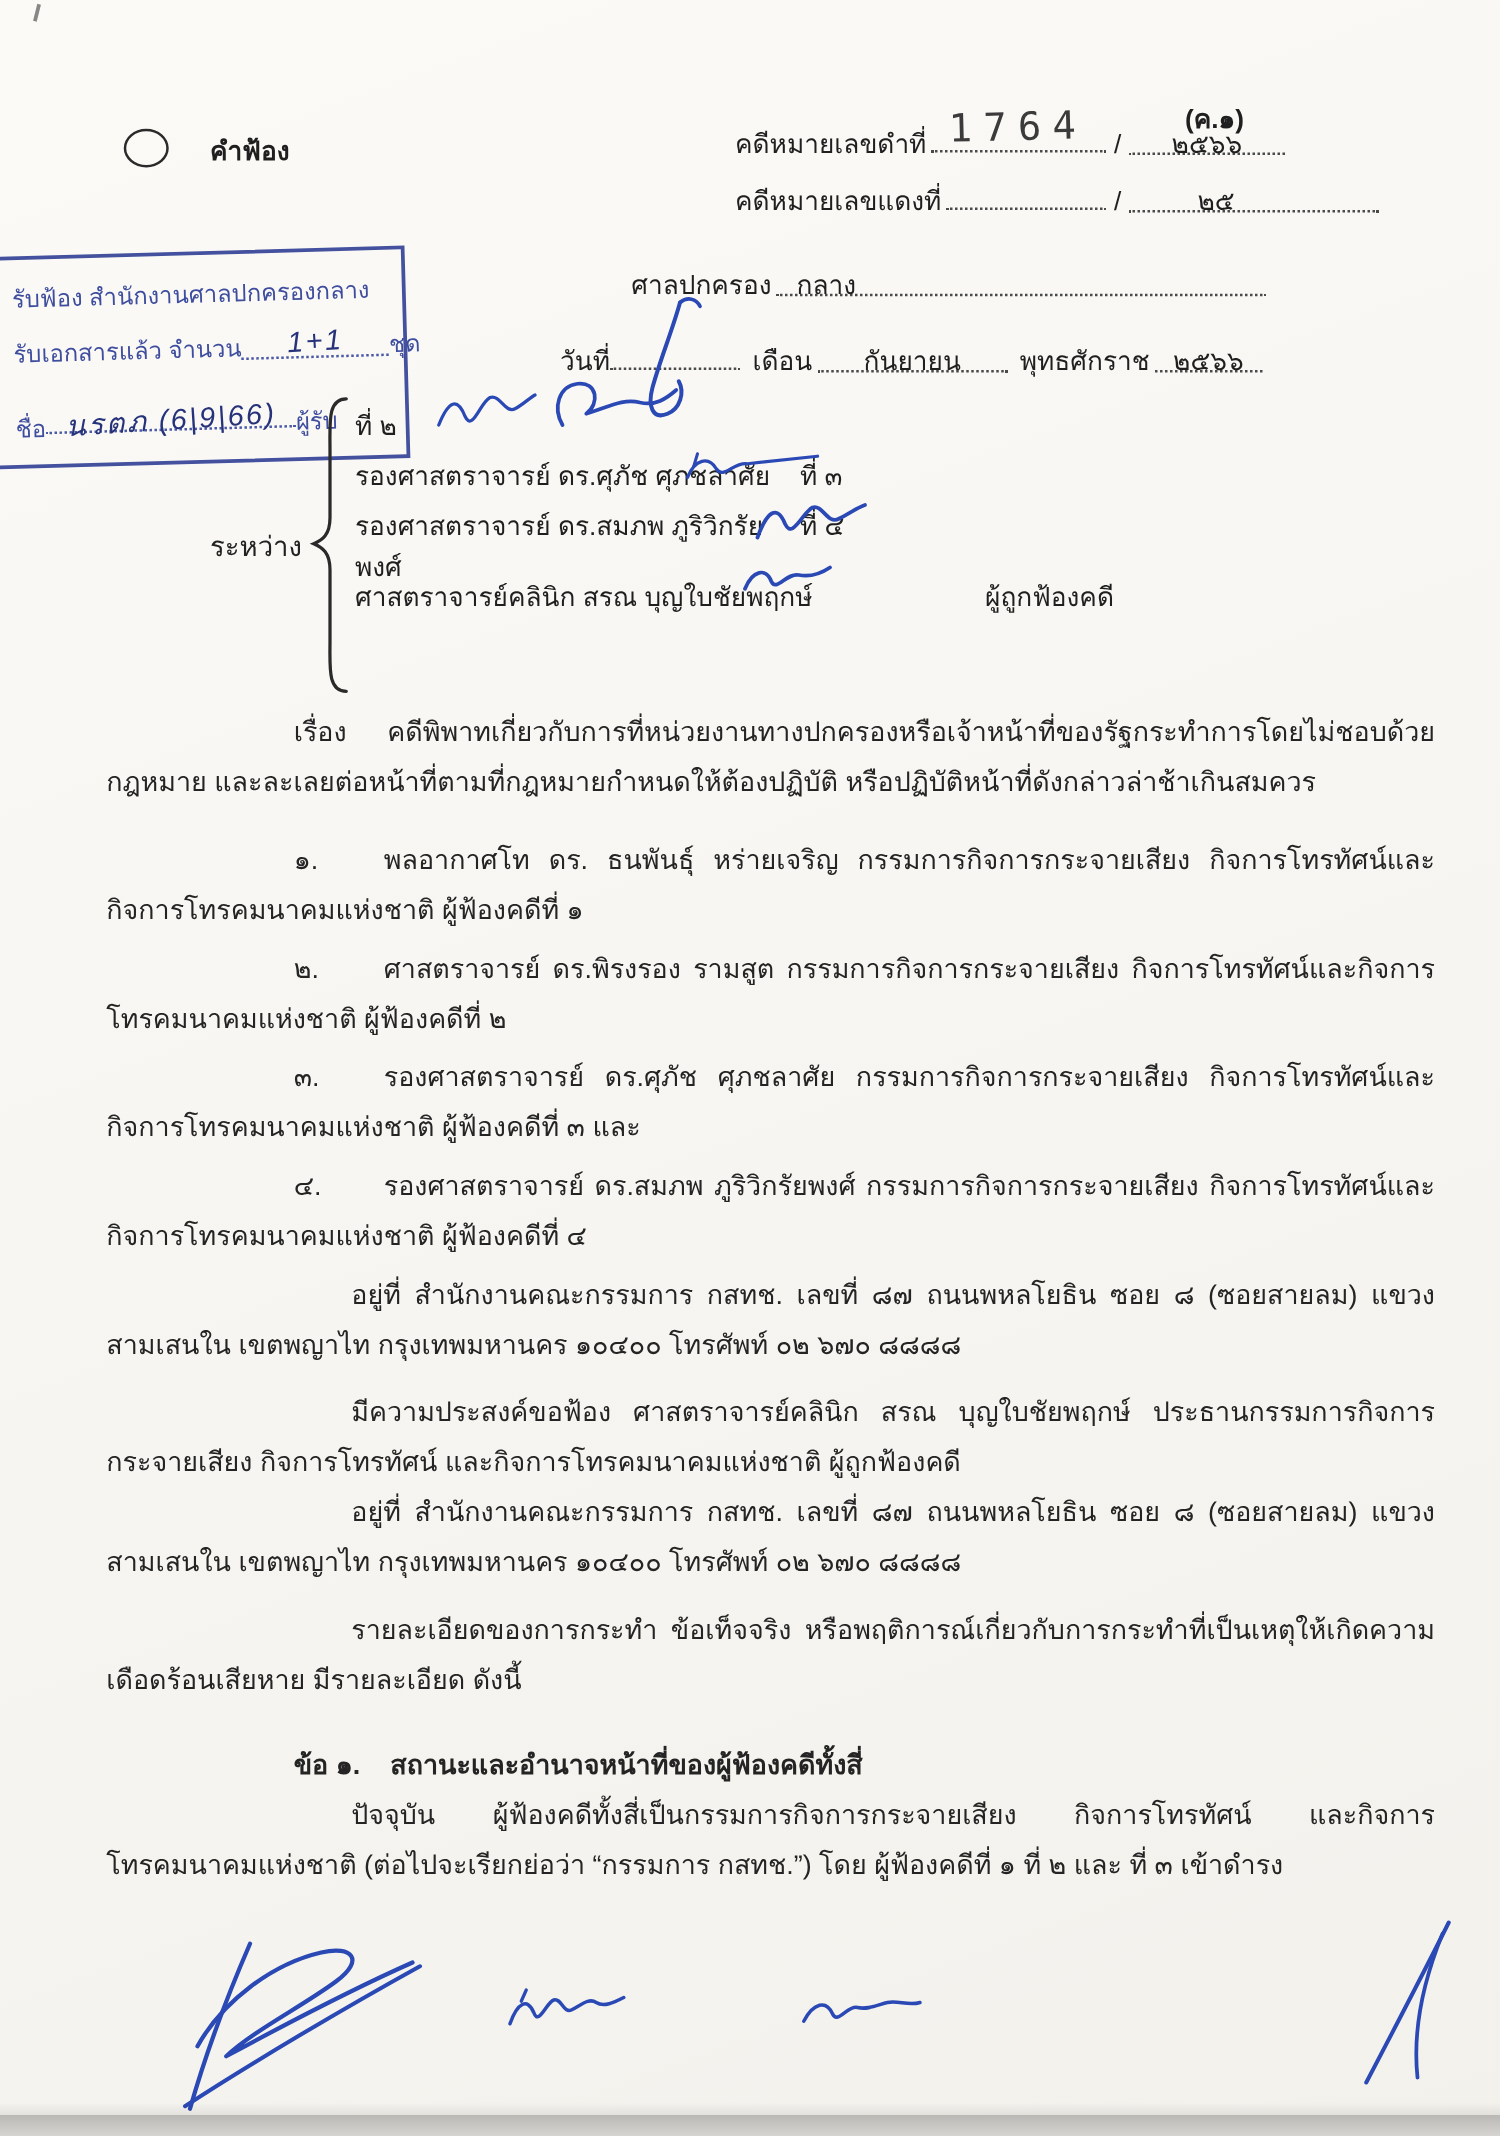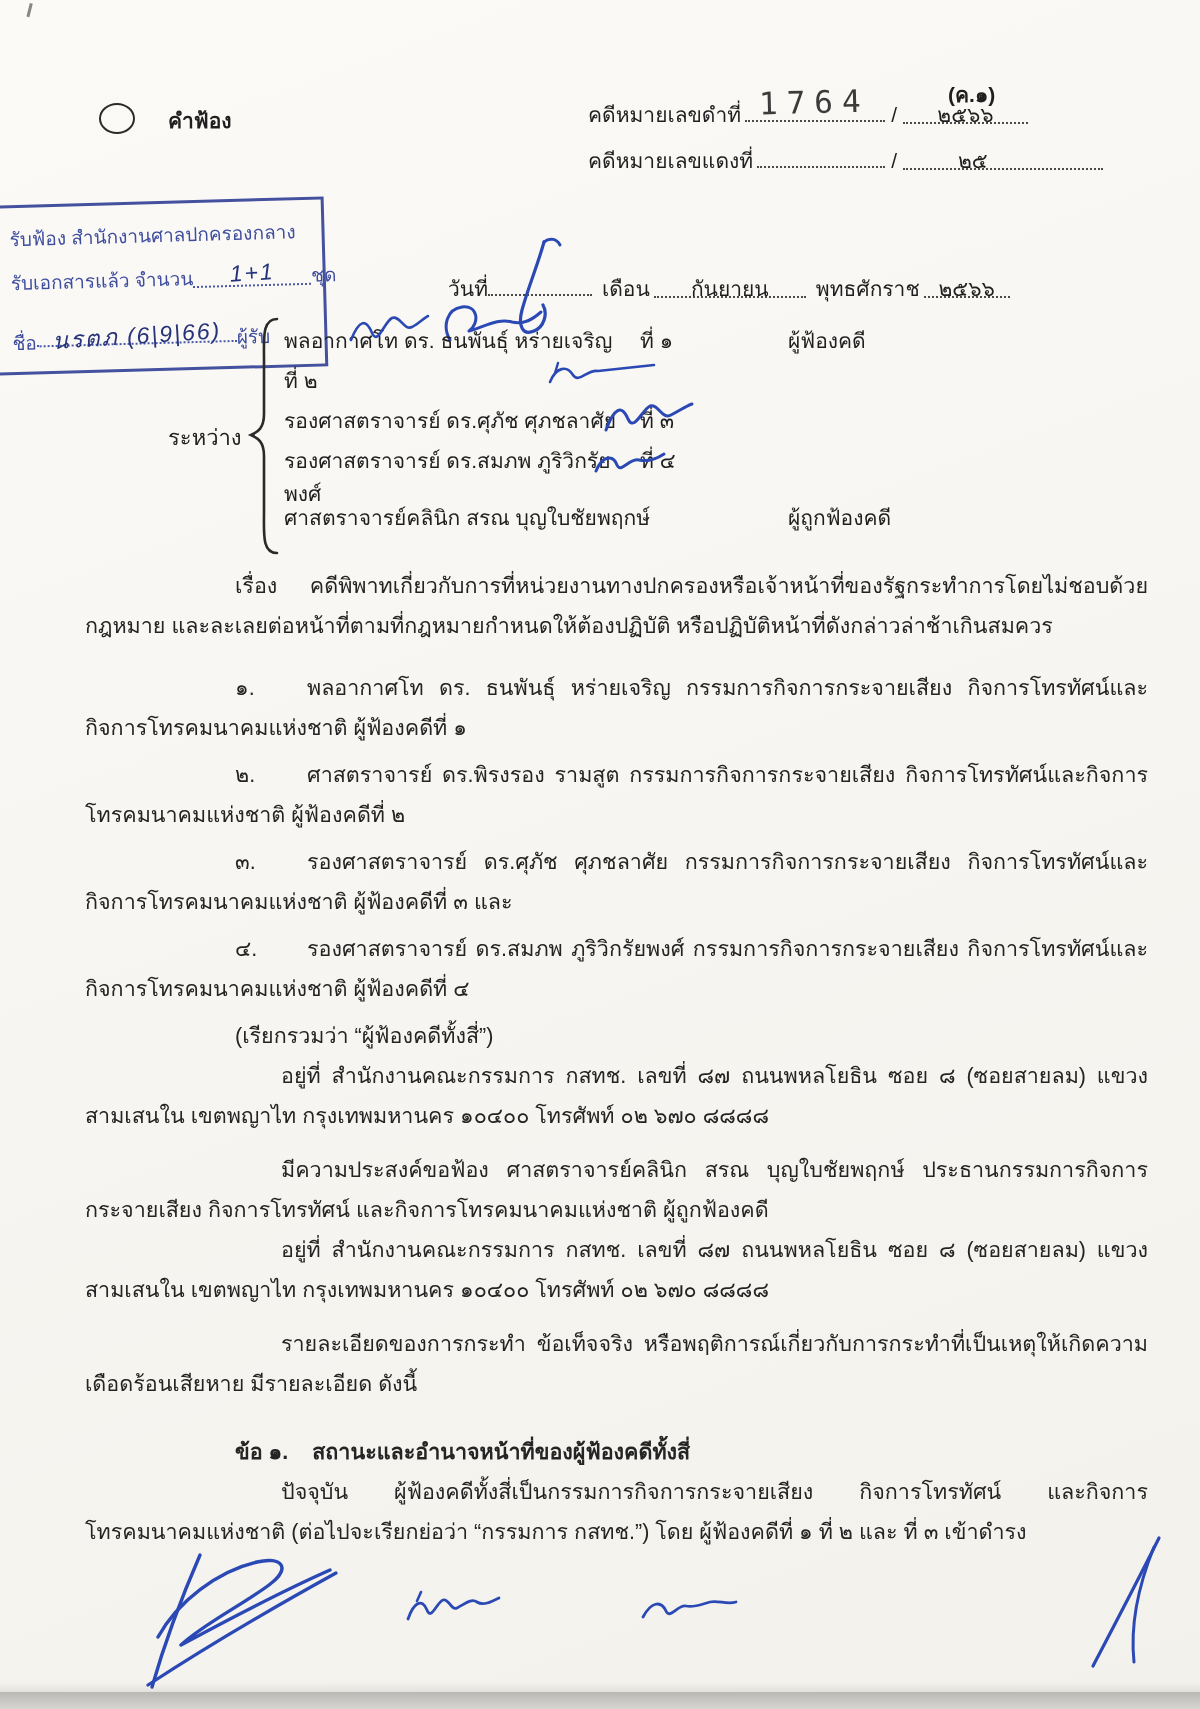--- a/index.html
+++ b/index.html
@@ -88,20 +88,23 @@
   <div class="abs circle-mark"></div>
   <div class="abs doc-title">คำฟ้อง</div>
 
   <div class="abs case-row" style="top:96px;">
     <span class="lbl">คดีหมายเลขดำที่</span><span class="dotted num-cell" style="width:140px;"><span class="stamp-number">1764</span></span><span class="slash">/</span><span class="dotted" style="width:125px;">๒๕๖๖</span>
   </div>
   <div class="abs case-row" style="top:142px;">
     <span class="lbl">คดีหมายเลขแดงที่</span><span class="dotted" style="width:128px;"></span><span class="slash">/</span><span class="dotted" style="width:200px; text-align:left; padding-left:55px;">๒๕</span>
   </div>
 
+  <div class="abs court-row">
+    <span class="lbl">ศาลปกครอง</span><span class="dotted" style="width:392px; text-align:left; padding-left:16px;">กลาง</span>
+  </div>
 
   <div class="abs date-row">
     <span>วันที่</span><span class="dotted" style="width:104px;"></span><span class="lbl">เดือน</span><span class="dotted" style="width:152px;">กันยายน</span><span class="lbl">พุทธศักราช</span><span class="dotted" style="width:86px;">๒๕๖๖</span>
   </div>
 
   <svg class="sig" style="left:492px; top:234px;" width="72" height="118" viewBox="0 0 72 118">
     <path d="M52 8 C 58 3, 65 5, 68 11" stroke-width="3"></path>
     <path d="M52 8 C 46 30, 36 54, 30 76 C 26 91, 30 102, 42 97 C 52 93, 56 80, 51 71" stroke-width="3.2"></path>
   </svg>
   <svg class="sig" style="left:438px; top:296px;" width="108" height="58" viewBox="0 0 108 58">
@@ -117,25 +120,20 @@
       <span>ชื่อ</span><span class="dotted" style="width:200px;"><span class="handwrit">นรตภ (6|9|66)</span></span><span>ผู้รับ</span>
     </div>
   </div>
 
   <div class="abs between-label txt">ระหว่าง</div>
   <svg class="abs brace" width="34" height="240" viewBox="0 0 34 240">
     <path d="M31 3 C 16 3, 18 22, 18 44 L 18 98 C 18 112, 12 116, 5 119 C 12 122, 18 126, 18 140 L 18 196 C 18 218, 16 237, 31 237" fill="none" stroke="#2a2a2a" stroke-width="2.6" stroke-linecap="round"></path>
   </svg>
 
   <div class="parties">
-    <div class="party-row">
-      <span class="party-name">พลอากาศโท ดร. ธนพันธุ์ หร่ายเจริญ</span>
-      <span class="party-ord">ที่ ๑</span>
-      <span class="party-role">ผู้ฟ้องคดี</span>
-    </div>
     <div class="party-row">
       <span class="party-ord">ที่ ๒</span>
       <span class="party-role"></span>
     </div>
     <div class="party-row">
       <span class="party-name">รองศาสตราจารย์ ดร.ศุภัช ศุภชลาศัย</span>
       <span class="party-ord">ที่ ๓</span>
       <span class="party-role"></span>
     </div>
     <div class="party-row">
@@ -162,21 +160,20 @@
   <svg class="sig" style="left:588px; top:444px;" width="82" height="38" viewBox="0 0 82 38">
     <path d="M8 27 C 14 12, 25 10, 29 21 C 33 30, 41 14, 51 16 C 61 18, 70 14, 76 10" stroke-width="3"></path>
   </svg>
 
   <div class="body-block">
     <p class="p-subject">เรื่อง คดีพิพาทเกี่ยวกับการที่หน่วยงานทางปกครองหรือเจ้าหน้าที่ของรัฐกระทำการโดยไม่ชอบด้วยกฎหมาย และละเลยต่อหน้าที่ตามที่กฎหมายกำหนดให้ต้องปฏิบัติ หรือปฏิบัติหน้าที่ดังกล่าวล่าช้าเกินสมควร</p>
     <p class="p-item"><span class="item-num">๑.</span><span>พลอากาศโท ดร. ธนพันธุ์ หร่ายเจริญ กรรมการกิจการกระจายเสียง กิจการโทรทัศน์และกิจการโทรคมนาคมแห่งชาติ ผู้ฟ้องคดีที่ ๑</span></p>
     <p class="p-item"><span class="item-num">๒.</span><span>ศาสตราจารย์ ดร.พิรงรอง รามสูต กรรมการกิจการกระจายเสียง กิจการโทรทัศน์และกิจการโทรคมนาคมแห่งชาติ ผู้ฟ้องคดีที่ ๒</span></p>
     <p class="p-item"><span class="item-num">๓.</span><span>รองศาสตราจารย์ ดร.ศุภัช ศุภชลาศัย กรรมการกิจการกระจายเสียง กิจการโทรทัศน์และกิจการโทรคมนาคมแห่งชาติ ผู้ฟ้องคดีที่ ๓ และ</span></p>
     <p class="p-item"><span class="item-num">๔.</span><span>รองศาสตราจารย์ ดร.สมภพ ภูริวิกรัยพงศ์ กรรมการกิจการกระจายเสียง กิจการโทรทัศน์และกิจการโทรคมนาคมแห่งชาติ ผู้ฟ้องคดีที่ ๔</span></p>
-    <p>(เรียกรวมว่า “ผู้ฟ้องคดีทั้งสี่”)</p>
     <p class="p-address1 indent-b">อยู่ที่ สำนักงานคณะกรรมการ กสทช. เลขที่ ๘๗ ถนนพหลโยธิน ซอย ๘ (ซอยสายลม) แขวงสามเสนใน เขตพญาไท กรุงเทพมหานคร ๑๐๔๐๐ โทรศัพท์ ๐๒ ๖๗๐ ๘๘๘๘</p>
     <p class="p-purpose indent-b">มีความประสงค์ขอฟ้อง ศาสตราจารย์คลินิก สรณ บุญใบชัยพฤกษ์ ประธานกรรมการกิจการกระจายเสียง กิจการโทรทัศน์ และกิจการโทรคมนาคมแห่งชาติ ผู้ถูกฟ้องคดี</p>
     <p class="p-address2 indent-b">อยู่ที่ สำนักงานคณะกรรมการ กสทช. เลขที่ ๘๗ ถนนพหลโยธิน ซอย ๘ (ซอยสายลม) แขวงสามเสนใน เขตพญาไท กรุงเทพมหานคร ๑๐๔๐๐ โทรศัพท์ ๐๒ ๖๗๐ ๘๘๘๘</p>
     <p class="p-details indent-b">รายละเอียดของการกระทำ ข้อเท็จจริง หรือพฤติการณ์เกี่ยวกับการกระทำที่เป็นเหตุให้เกิดความเดือดร้อนเสียหาย มีรายละเอียด ดังนี้</p>
     <p class="p-heading"><span class="head-num">ข้อ ๑.</span><span>สถานะและอำนาจหน้าที่ของผู้ฟ้องคดีทั้งสี่</span></p>
     <p class="indent-b">ปัจจุบัน ผู้ฟ้องคดีทั้งสี่เป็นกรรมการกิจการกระจายเสียง กิจการโทรทัศน์ และกิจการโทรคมนาคมแห่งชาติ (ต่อไปจะเรียกย่อว่า “กรรมการ กสทช.”) โดย ผู้ฟ้องคดีที่ ๑ ที่ ๒ และ ที่ ๓ เข้าดำรง</p>
   </div>
 
   <svg class="sig" style="left:130px; top:1545px;" width="215" height="150" viewBox="0 0 215 150">
     <path d="M28 92 C 48 56, 88 26, 127 17 C 152 11, 162 23, 139 40 C 112 60, 72 80, 51 100 C 88 80, 148 48, 200 25" stroke-width="3.4"></path>

